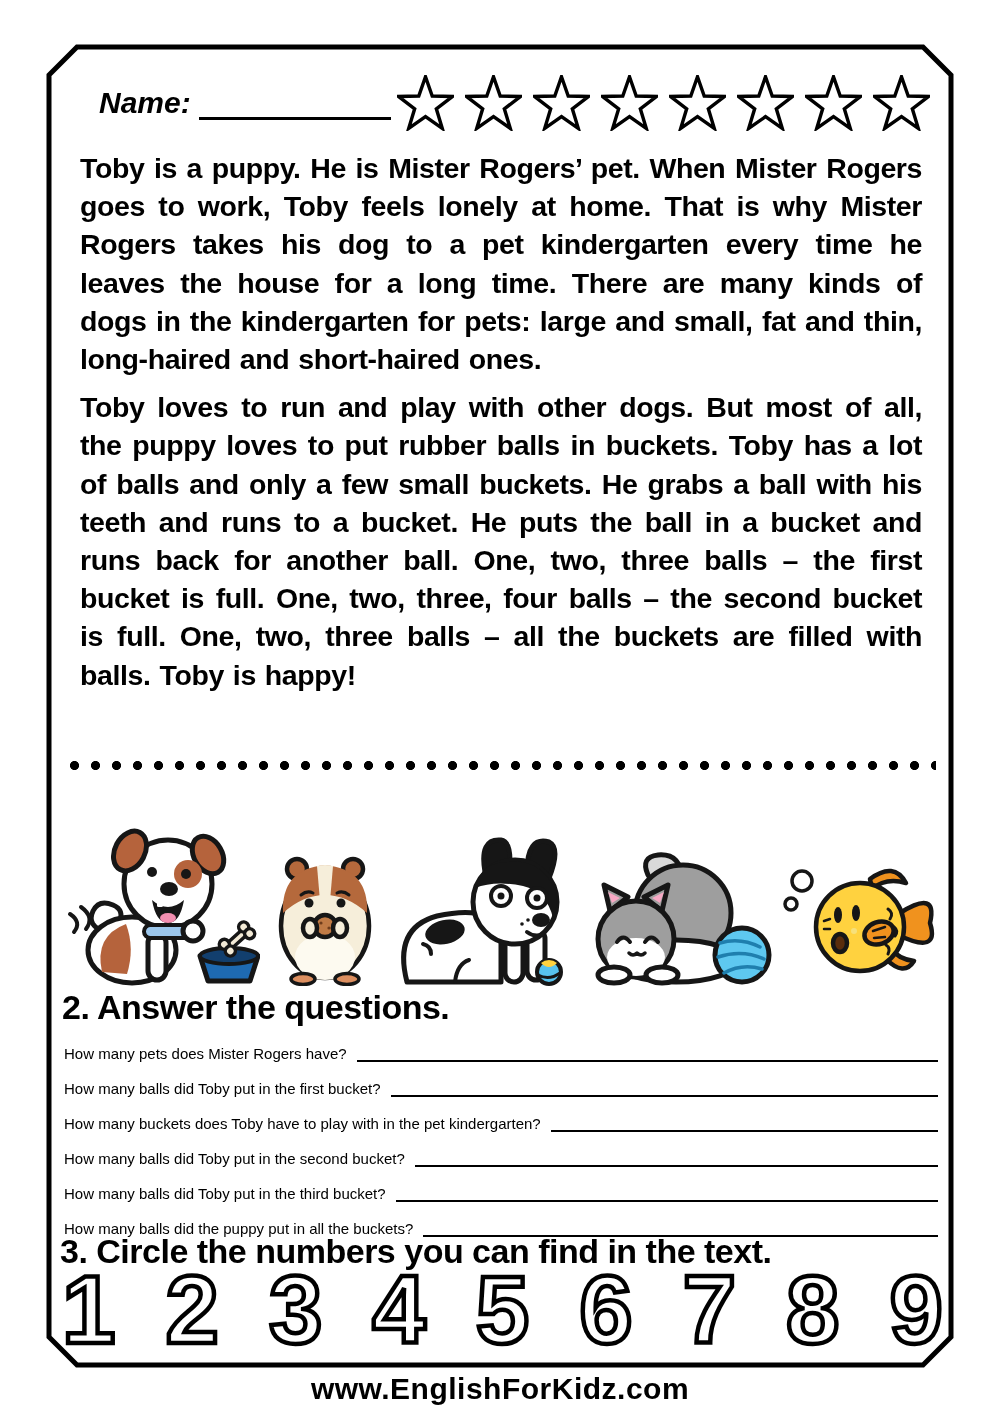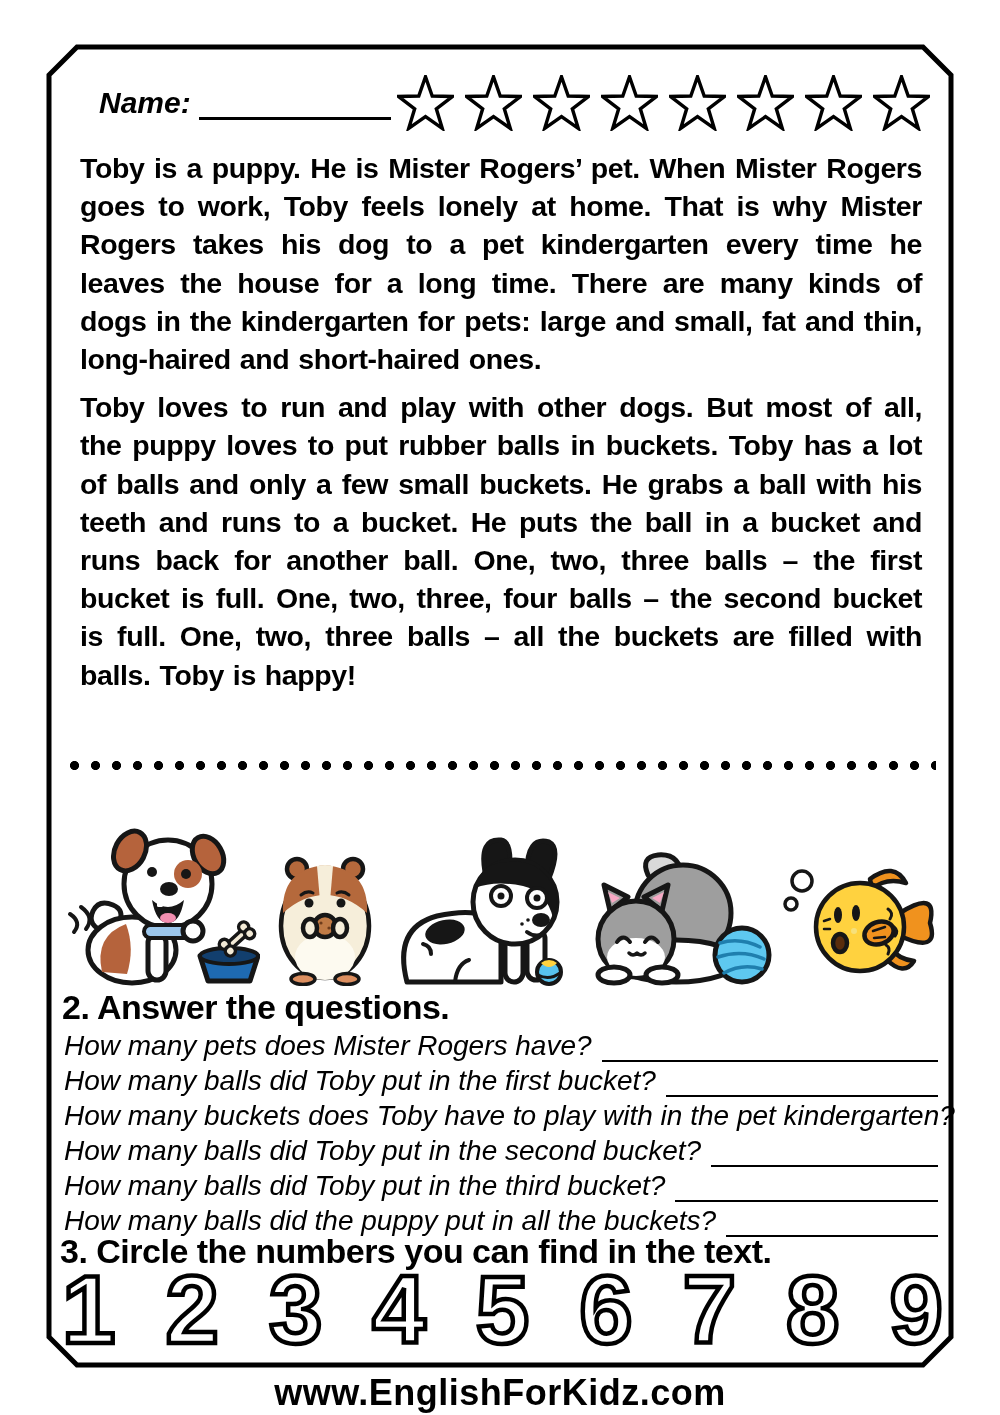--- a/index.html
+++ b/index.html
@@ -24,27 +24,27 @@
   .h-big{font-size:36px;font-weight:bold;letter-spacing:-0.5px;white-space:nowrap;}
   .h-small{font-size:24px;font-weight:bold;white-space:nowrap;}
   .sec2-head{position:absolute;left:62px;top:988px;font-size:34px;font-weight:bold;letter-spacing:-0.5px;}
   .sec3-head{position:absolute;left:60px;top:1232px;font-size:34px;font-weight:bold;letter-spacing:-0.5px;}
   
   .pics{position:absolute;left:60px;right:58px;top:824px;height:162px;display:flex;justify-content:space-between;align-items:flex-end;}
   .pic{display:block;}
   
   .questions{position:absolute;left:64px;right:62px;top:1027px;}
   .q-row{display:flex;align-items:flex-end;height:35px;}
-  .q-text{font-size:28px;white-space:nowrap;letter-spacing:0;font-style:italic;}
+  .q-text{font-size:15px;white-space:nowrap;letter-spacing:0;}
   .q-line{flex:1;border-bottom:2.5px solid #000;margin-left:10px;height:28px;}
   
   .numbers{position:absolute;left:62px;right:60px;top:1262px;height:90px;display:flex;justify-content:space-between;align-items:flex-end;}
   .num{font-size:96px;line-height:84px;font-weight:bold;color:#fff;-webkit-text-stroke:4.5px #000;letter-spacing:-3px;}
   
-  .footer{position:absolute;left:0;right:0;top:1372px;text-align:center;font-size:36px;font-weight:bold;letter-spacing:0.5px;}
+  .footer{position:absolute;left:0;right:0;top:1372px;text-align:center;font-size:30px;font-weight:bold;letter-spacing:0.5px;}
 </style>
 </head>
 <body>
 
 <div class="page">
 
   <svg class="frame-svg" width="908" height="1324" viewBox="0 0 908 1324">
     <polygon points="31,3 877,3 905,31 905,1293 877,1321 31,1321 3,1293 3,31" fill="none" stroke="#000" stroke-width="5"></polygon>
   </svg>
 

